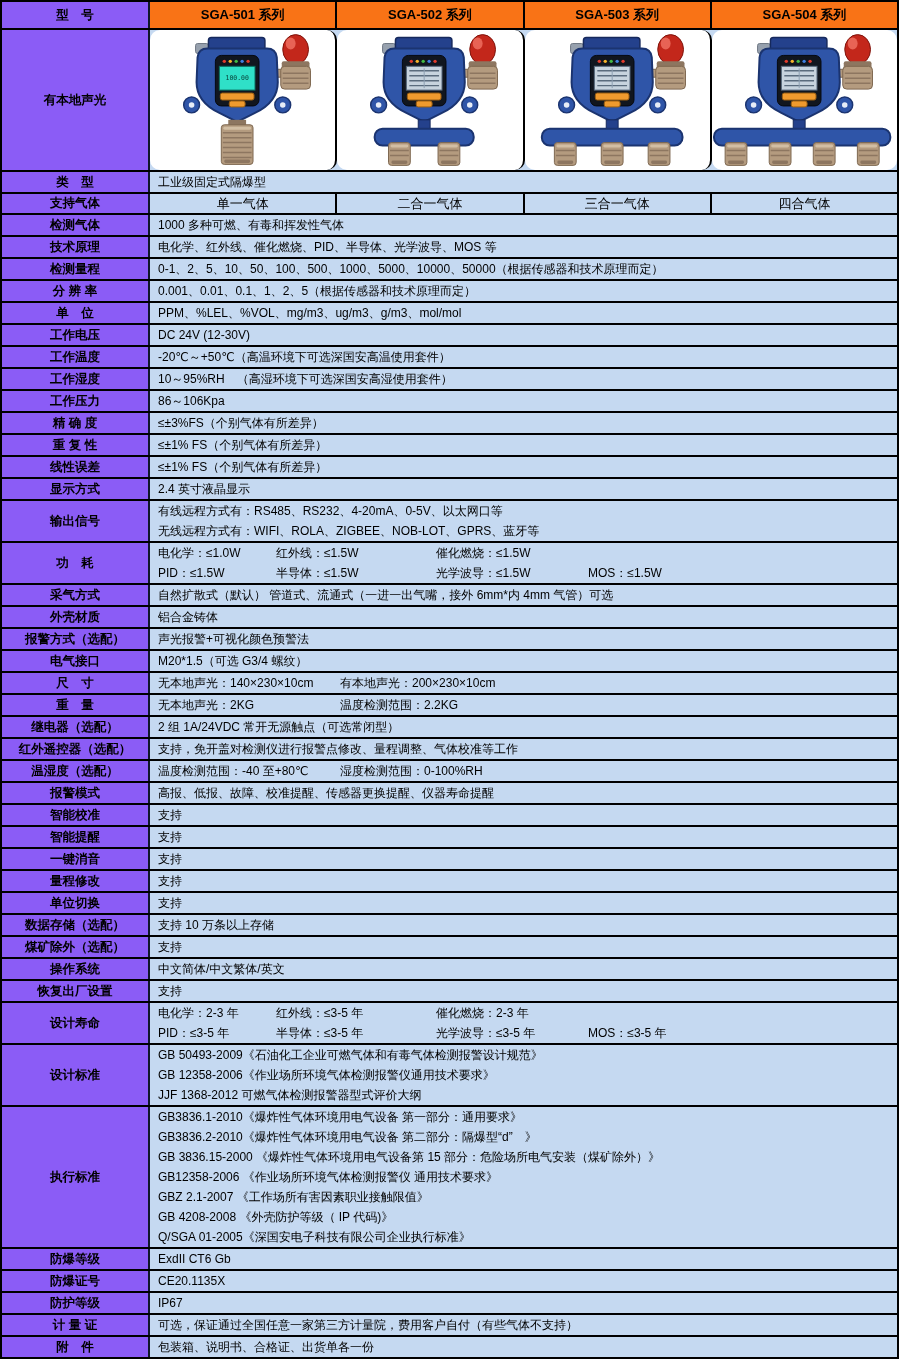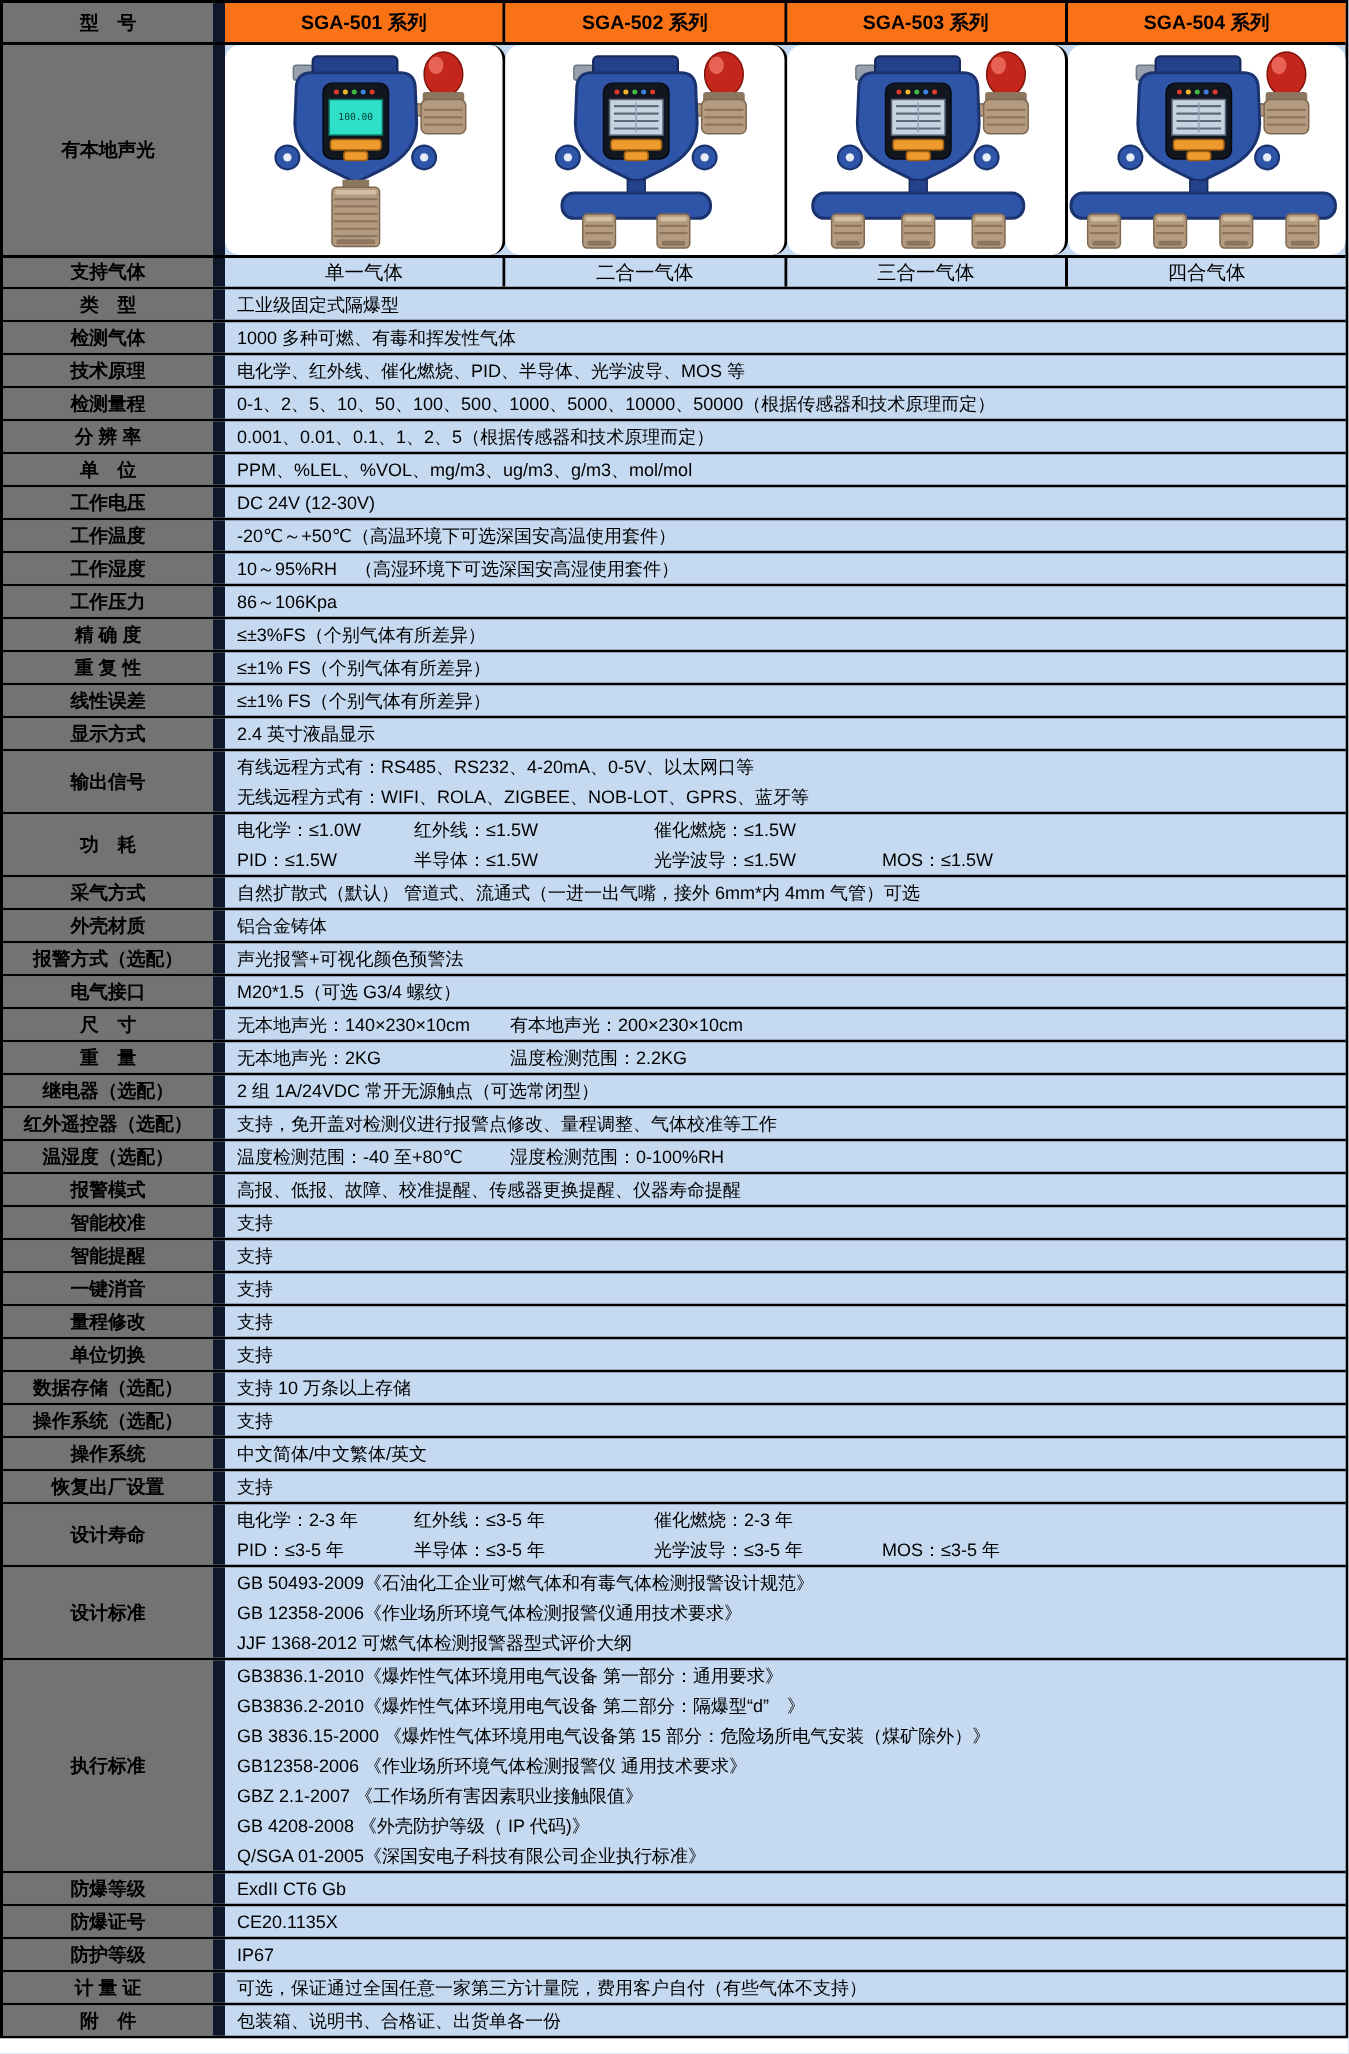--- a/index.html
+++ b/index.html
@@ -2,21 +2,21 @@
 <html><head>
 <meta charset="utf-8">
 <style>
   html,body{margin:0;padding:0;background:#fff;}
   body{width:899px;font-family:"Liberation Sans","DejaVu Sans",sans-serif;color:#000;}
   .table{width:899px;border:2px solid #000;box-sizing:border-box;background:#C5D9F1;}
   .row{display:flex;border-bottom:2px solid #000;}
   .row:last-child{border-bottom:none;}
   .cell{box-sizing:border-box;}
   .label-cell{
-    flex:0 0 148px;width:148px;background:#737373;border-right:8px solid #0f172a;
+    flex:0 0 148px;width:148px;background:#8b5cf6;border-right:2px solid #0f172a;
     display:flex;align-items:center;justify-content:center;text-align:center;
     font-weight:bold;font-size:12.5px;line-height:15px;padding:1px 3px;
   }
   .header-row{min-height:26px;}
   .model-cell{
     flex:1 1 0;background:#f97316;border-right:2px solid #000;
     display:flex;align-items:center;justify-content:center;
     font-weight:bold;font-size:13px;
   }
   .header-row .cell:last-child, .image-row .cell:last-child, .gas-row .cell:last-child{border-right:none;}
@@ -267,34 +267,34 @@
             <rect x="146.75" y="111" width="22" height="23" rx="3" fill="#b49b7f" stroke="#7d6750" stroke-width="1"></rect>
             <rect x="148.75" y="113" width="18" height="3" rx="1.5" fill="#d2bea3"></rect>
             <line x1="148.25" y1="119" x2="167.25" y2="119" stroke="#8d7660" stroke-width="1.5"></line>
             <line x1="148.25" y1="124" x2="167.25" y2="124" stroke="#8d7660" stroke-width="1.5"></line>
             <rect x="149.75" y="129" width="16" height="3.5" rx="1.5" fill="#8d7660"></rect>
           </g>
         </svg>
       </div>
   </div>
 
-  <div class="row gas-row">
+  <div class="row spec-row">
+      <div class="cell label-cell">类　型</div>
+      <div class="cell value-cell">
+        <div class="line">工业级固定式隔爆型</div>
+      </div>
+    </div>
+
+<div class="row gas-row">
     <div class="cell label-cell">支持气体</div>
     <div class="cell gas-cell">单一气体</div>
     <div class="cell gas-cell">二合一气体</div>
     <div class="cell gas-cell">三合一气体</div>
     <div class="cell gas-cell">四合气体</div>
   </div>
-
-<div class="row spec-row">
-      <div class="cell label-cell">类　型</div>
-      <div class="cell value-cell">
-        <div class="line">工业级固定式隔爆型</div>
-      </div>
-    </div>
     <div class="row spec-row">
       <div class="cell label-cell">检测气体</div>
       <div class="cell value-cell">
         <div class="line">1000 多种可燃、有毒和挥发性气体</div>
       </div>
     </div>
     <div class="row spec-row">
       <div class="cell label-cell">技术原理</div>
       <div class="cell value-cell">
         <div class="line">电化学、红外线、催化燃烧、PID、半导体、光学波导、MOS 等</div>
@@ -470,21 +470,21 @@
         <div class="line">支持</div>
       </div>
     </div>
     <div class="row spec-row">
       <div class="cell label-cell">数据存储（选配）</div>
       <div class="cell value-cell">
         <div class="line">支持 10 万条以上存储</div>
       </div>
     </div>
     <div class="row spec-row">
-      <div class="cell label-cell">操作系统（选配）</div>
+      <div class="cell label-cell">煤矿除外（选配）</div>
       <div class="cell value-cell">
         <div class="line">支持</div>
       </div>
     </div>
     <div class="row spec-row">
       <div class="cell label-cell">操作系统</div>
       <div class="cell value-cell">
         <div class="line">中文简体/中文繁体/英文</div>
       </div>
     </div>

